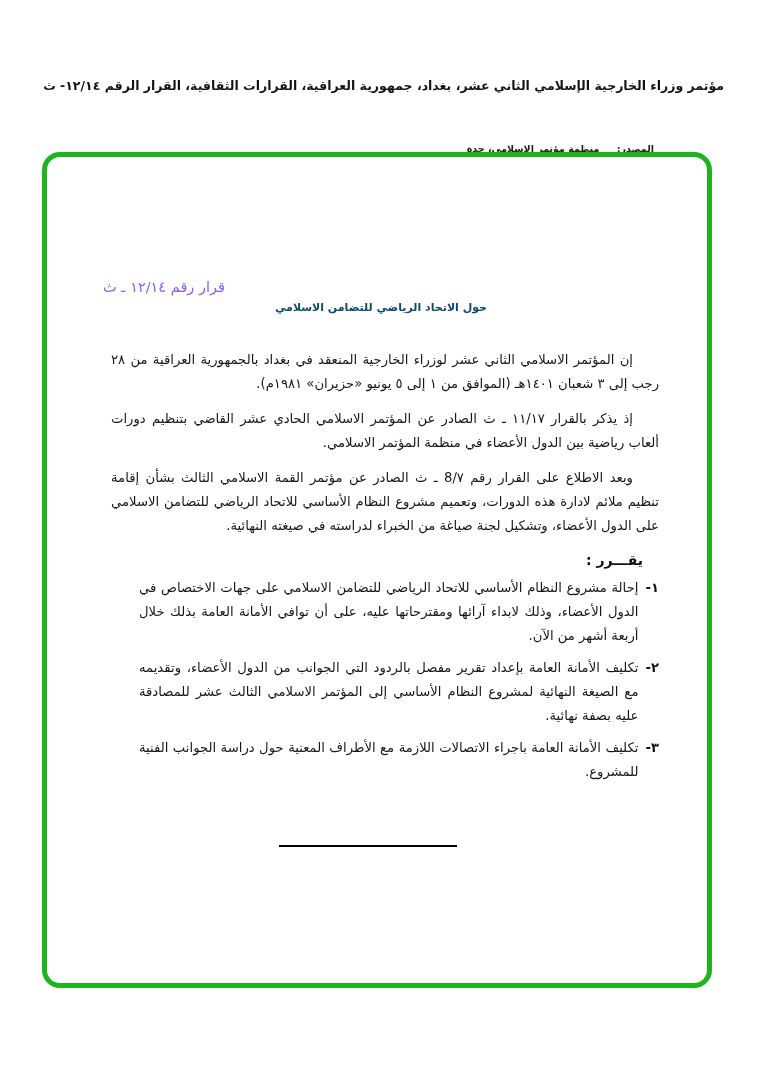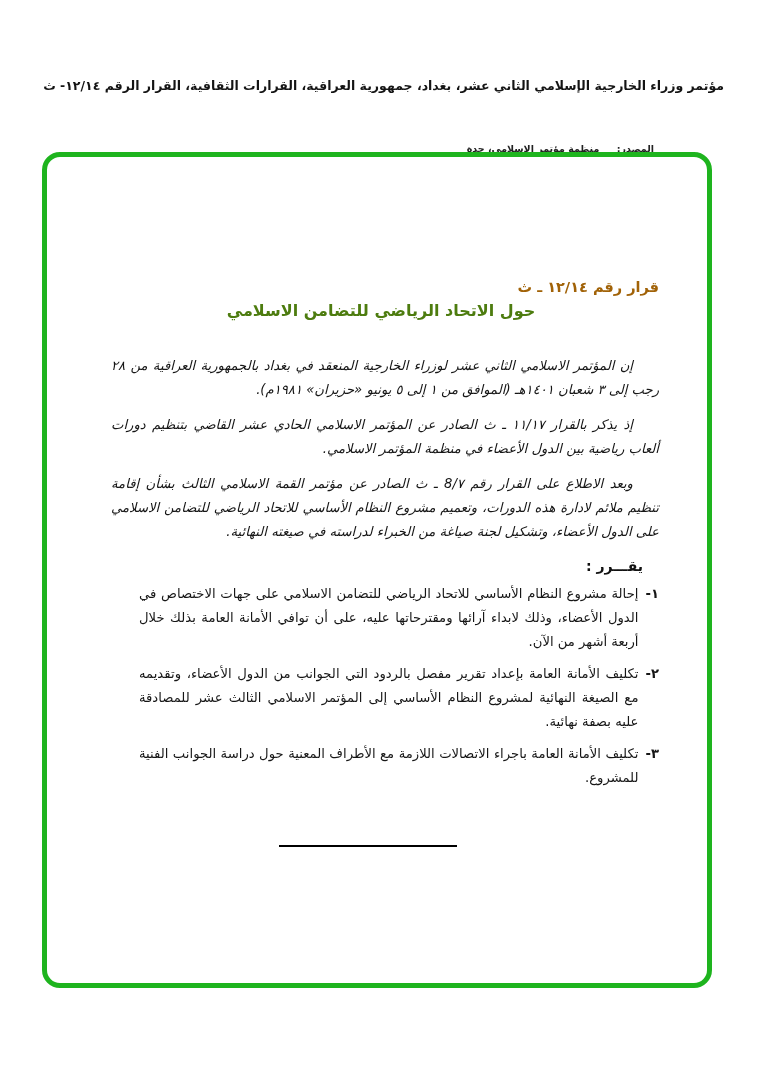--- a/index.html
+++ b/index.html
@@ -51,41 +51,40 @@
     box-sizing: border-box;
   }
   .box-content {
     position: absolute;
     top: 122px;
     right: 48px;
     left: 56px;
     text-align: right;
   }
   .doc-title {
-    text-align: right;
+    text-align: left;
     font-size: 14.5px;
-    font-weight: bold;
+    font-weight: normal;
     margin: 0 0 6px 0;
-    color: #a16207;
+    color: #8b5cf6;
   }
   .doc-subtitle {
     text-align: center;
-    font-size: 16px;
+    font-size: 11px;
     font-weight: bold;
     margin: 0 0 34px 0;
-    color: #4d7c0f;
+    color: #0c4a6e;
   }
   .para {
     margin: 0 0 11px 8px;
     font-size: 13.2px;
     line-height: 24px;
     text-align: justify;
     text-indent: 26px;
     color: #161616;
-    font-style: italic;
   }
   .decision-label {
     margin: 14px 16px 8px 0;
     font-size: 14px;
     font-weight: bold;
     color: #111;
   }
   .decision-item {
     display: flex;
     gap: 7px;

